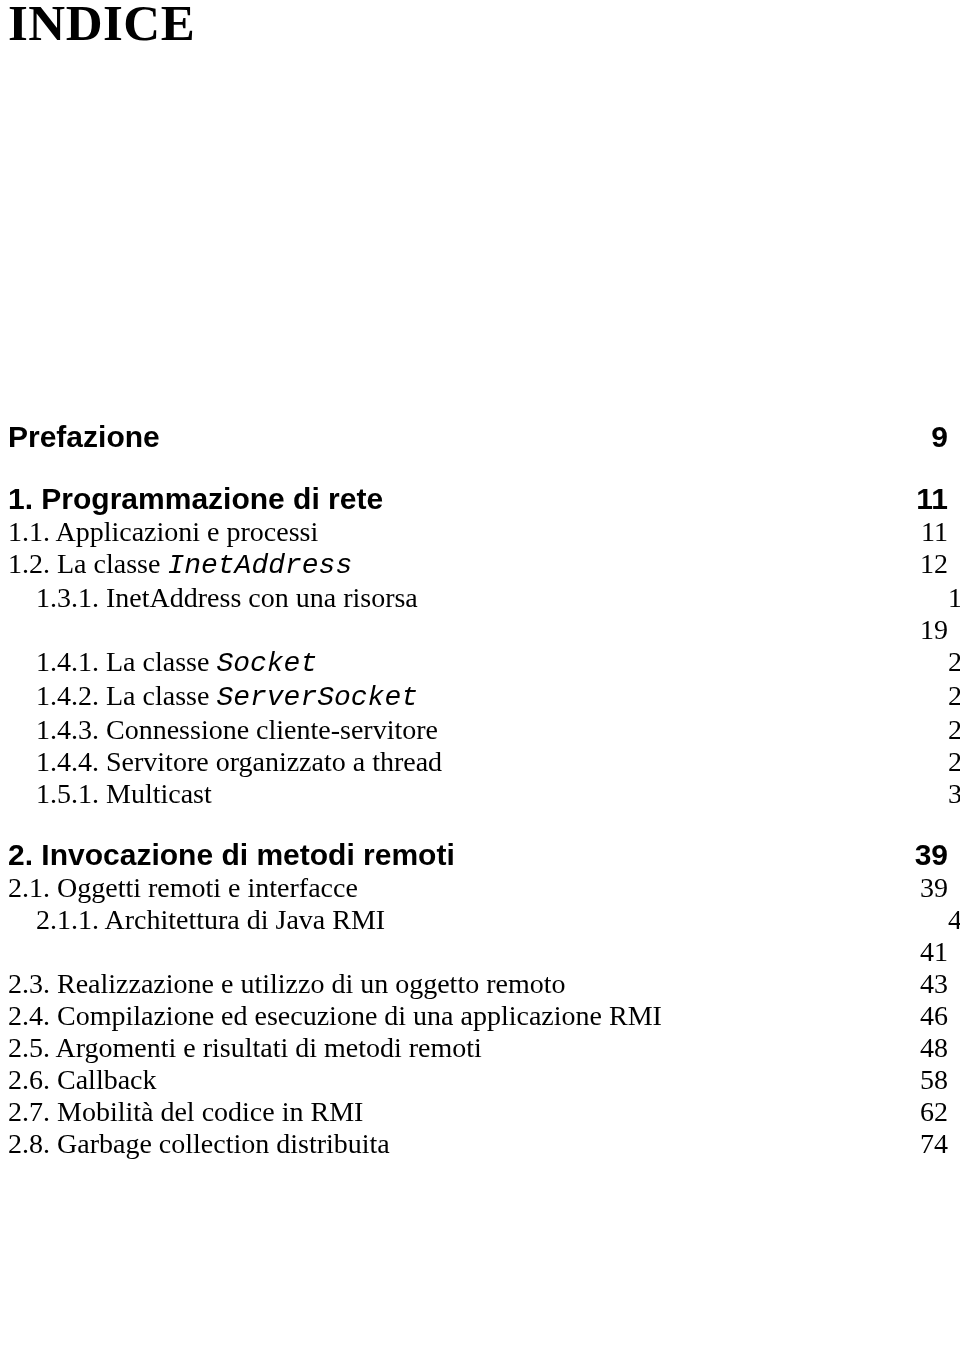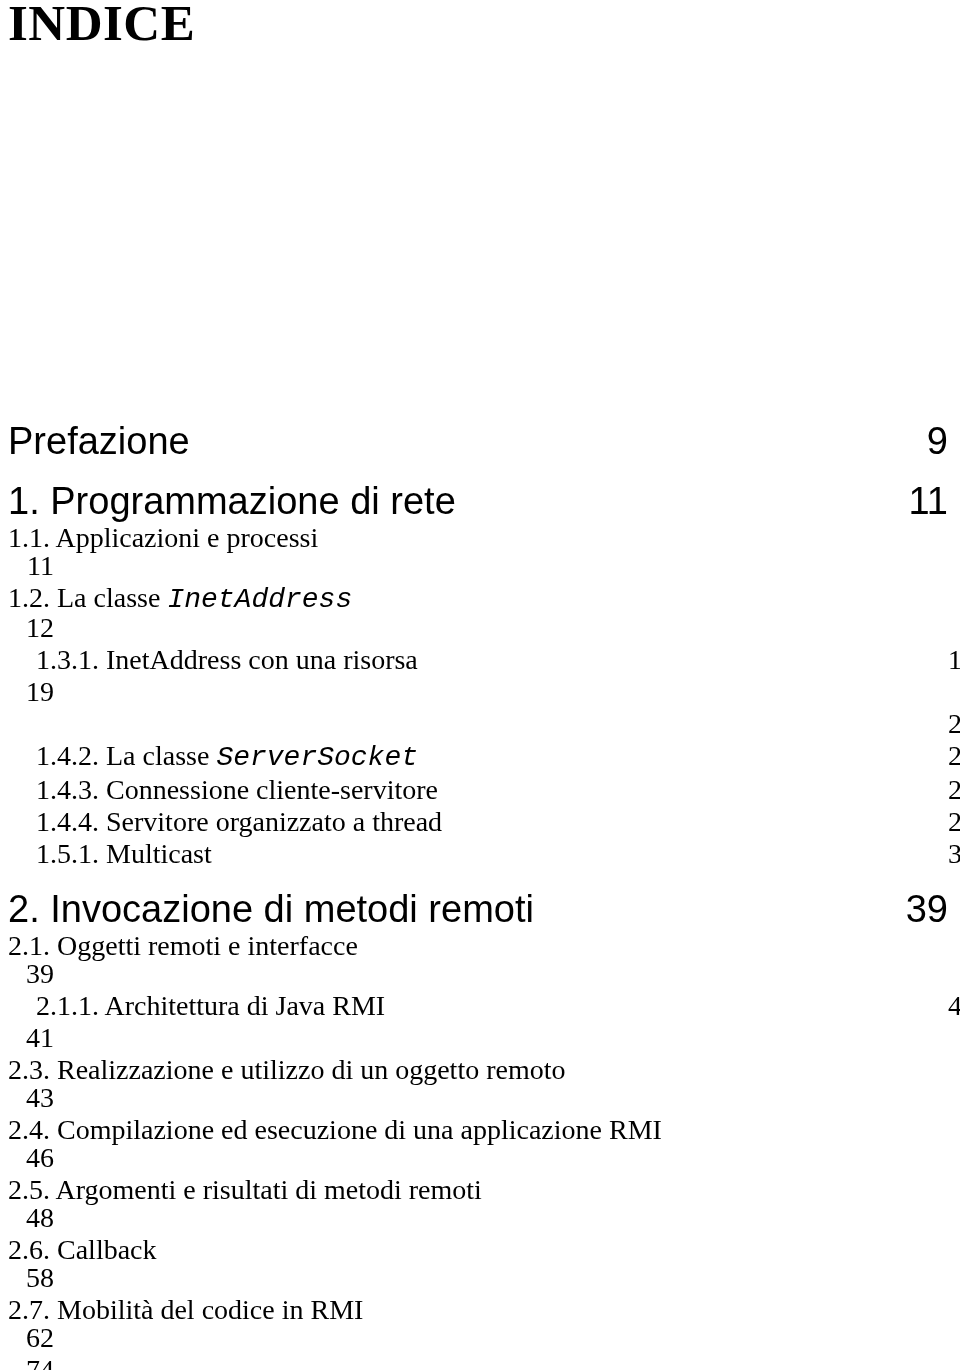--- a/index.html
+++ b/index.html
@@ -51,42 +51,41 @@
     flex: 1 1 auto;
   }
   .toc-page {
     flex: 0 0 auto;
     text-align: right;
     white-space: pre;
   }
 
   
   .lvl-top {
-    font-size: 38px;
-    font-weight: normal;
+    font-size: 30px;
+    font-weight: bold;
     font-family: "Liberation Sans", sans-serif;
     justify-content: flex-end;
   }
   .lvl-top .toc-page { font-family: "Liberation Sans", sans-serif; }
 
   .lvl-1 {
     font-size: 28px;
     font-family: "Liberation Serif", serif;
-    flex-direction: column;
   }
   .lvl-2 {
     font-size: 28px;
     font-family: "Liberation Serif", serif;
   }
   .italic-part { font-style: italic; font-family: Liberation Mono, monospace; }
 
   .indent-0 { padding-left: 0px; }
   .indent-1 { padding-left: 28px; }
 
-  .gap-before { margin-top: 22px; gap: 28px; }
+  .gap-before { margin-top: 32px; gap: 28px; }
 
   .row-spacing { margin-top: 4px; }
 
   .page-col { width: 46px; }
 </style>
 </head>
 <body>
 
 <div class="page">
 
@@ -116,20 +115,21 @@
       <div class="toc-row lvl-2 indent-1 row-spacing">
         <span class="toc-label">1.3.1. InetAddress con una risorsa</span>
         <span class="toc-filler"></span>
         <span class="toc-page page-col">16</span>
       </div>
       <div class="toc-row lvl-1 indent-0 row-spacing">
         <span class="toc-filler"></span>
         <span class="toc-page page-col">19</span>
       </div>
       <div class="toc-row lvl-2 indent-1 row-spacing">
+        <span class="toc-label">1.4.1. La classe <span class="italic-part">Socket</span></span>
         <span class="toc-filler"></span>
         <span class="toc-page page-col">20</span>
       </div>
       <div class="toc-row lvl-2 indent-1 row-spacing">
         <span class="toc-label">1.4.2. La classe <span class="italic-part">ServerSocket</span></span>
         <span class="toc-filler"></span>
         <span class="toc-page page-col">20</span>
       </div>
       <div class="toc-row lvl-2 indent-1 row-spacing">
         <span class="toc-label">1.4.3. Connessione cliente-servitore</span>
@@ -184,18 +184,19 @@
         <span class="toc-label">2.6. Callback</span>
         <span class="toc-filler"></span>
         <span class="toc-page page-col">58</span>
       </div>
       <div class="toc-row lvl-1 indent-0 row-spacing">
         <span class="toc-label">2.7. Mobilità del codice in RMI</span>
         <span class="toc-filler"></span>
         <span class="toc-page page-col">62</span>
       </div>
       <div class="toc-row lvl-1 indent-0 row-spacing">
+        <span class="toc-label">2.8. Garbage collection distribuita</span>
         <span class="toc-filler"></span>
         <span class="toc-page page-col">74</span>
       </div>
     </div>
 
 </div>
 
 </body></html>

